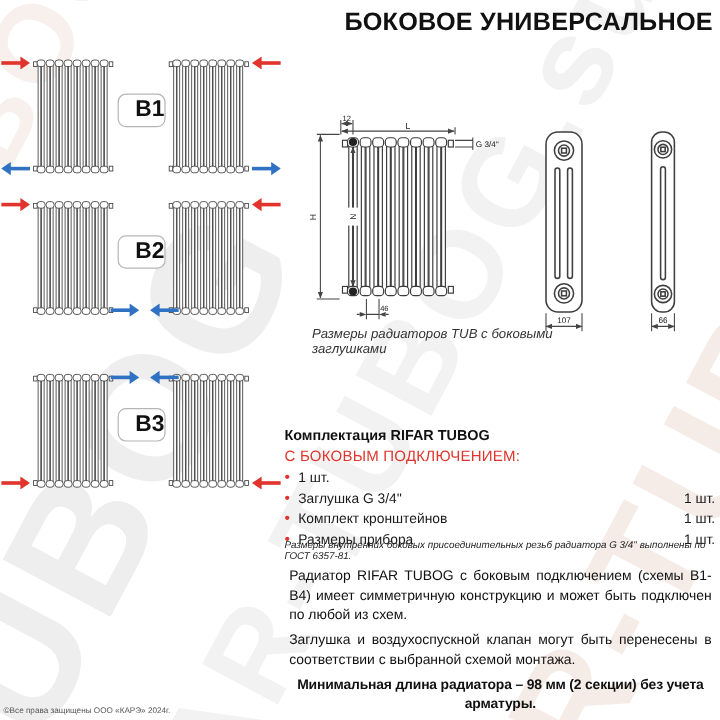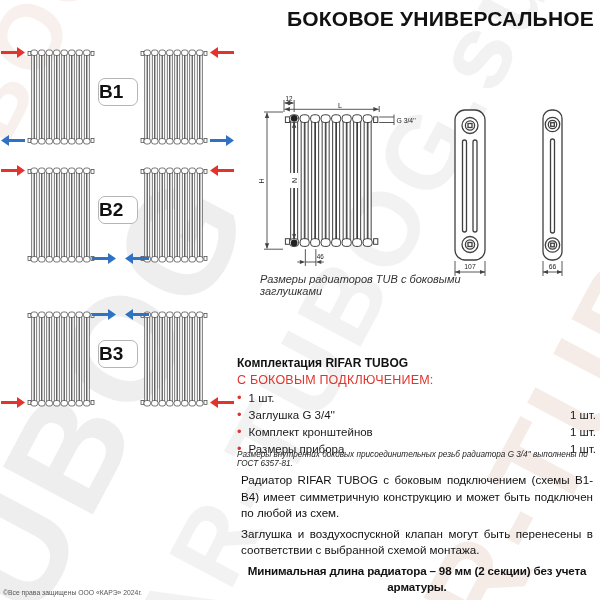--- a/index.html
+++ b/index.html
@@ -20,21 +20,21 @@
 
   
   .title{top:7px;right:6px;text-align:right;font-size:21px;font-weight:800;
          line-height:1.18;letter-spacing:0.2px;color:#111;}
 
   
   .scheme-row{position:absolute;left:0;width:252px;height:122px;z-index:1;}
   .rad{position:absolute;top:8px;}
   .scheme-label{position:absolute;left:98px;top:38px;width:38px;height:26px;
      background:#fff;border:1.2px solid #b5b5b5;border-radius:7px;
-     display:flex;align-items:center;justify-content:flex-start;
+     display:flex;align-items:center;justify-content:flex-end;
      font-size:19px;font-weight:800;color:#111;}
   .arrow{position:absolute;width:24px;height:11px;}
   .arrow svg{display:block;width:100%;height:100%;}
   .arrow.red{color:var(--red);}
   .arrow.blue{color:var(--blue);}
   .arrow.left{transform:scaleX(-1);}
   .a-top{top:7px;} .a-bot{top:95px;}
   .a-farleft{left:1px;} .a-farright{left:210px;}
   .a-ctrleft{left:92px;} .a-ctrright{left:125px;}
 

